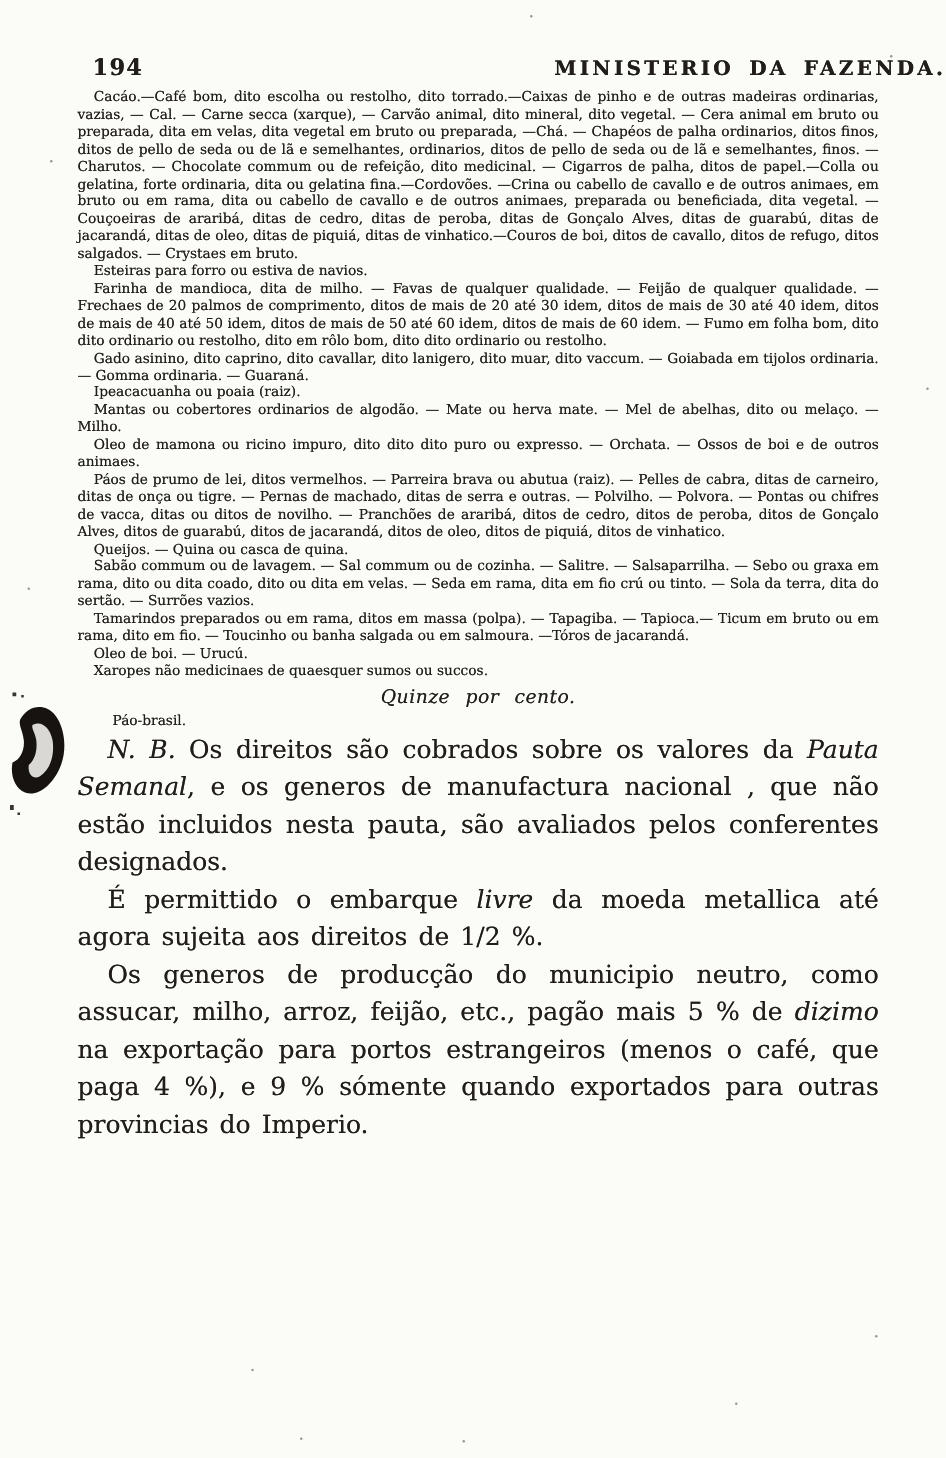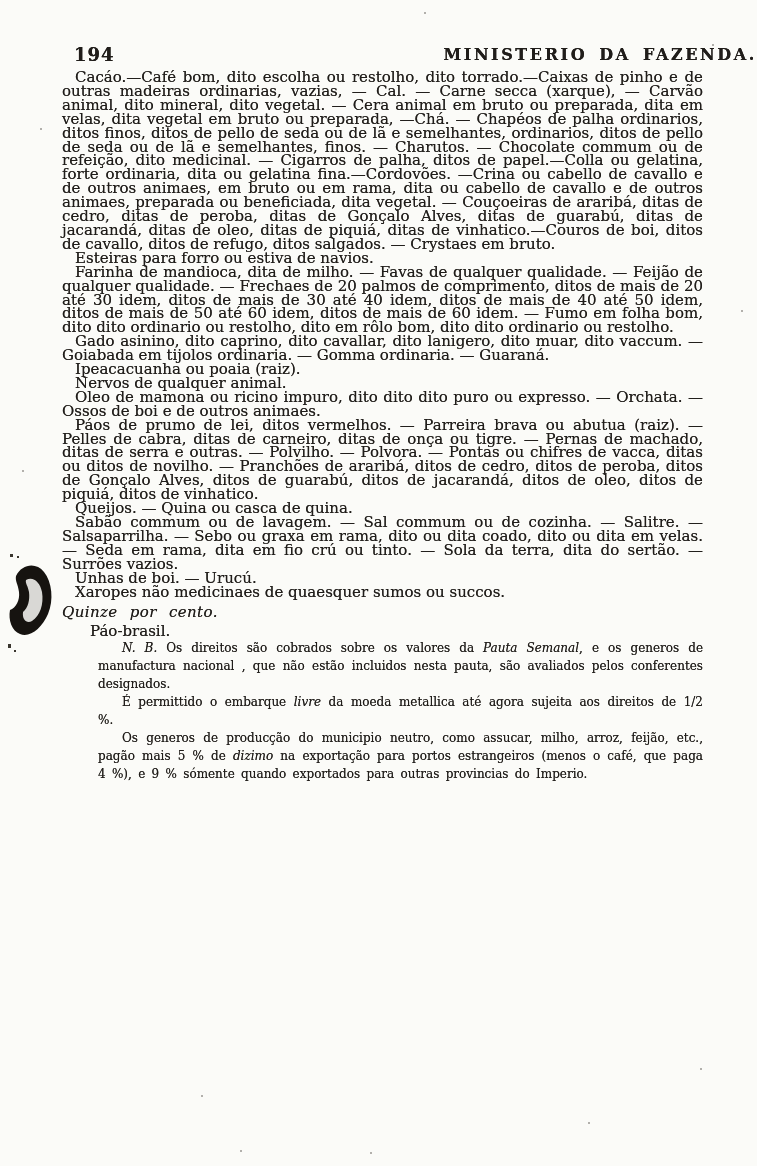--- a/index.html
+++ b/index.html
@@ -22,34 +22,34 @@
   .page-title {
     position:absolute; left:0; width:757px; top:3px;
     text-align:right; font-weight:bold; font-size:16px;
     letter-spacing:2.6px; word-spacing:4px;
     text-shadow:0 0 0.5px currentColor;
   }
   
   .text-block { position:absolute; top:71px; left:62px; width:641px; }
   p.para {
     margin:0; text-align:justify;
-    font-size:15px; line-height:13.9px;
+    font-size:11px; line-height:13.9px;
     text-indent:13px;
     text-shadow:0 0 0.35px rgba(32,29,26,0.75);
   }
   p.para.flush { text-indent:0;margin-left:28px; }
   p.para.heading {
-    text-align:left; text-indent:0;
+    text-align:center; text-indent:0;
     font-size:15px; line-height:19px;
     margin:4px 0 3px 0;
     word-spacing:7px; letter-spacing:0.4px;
   }
   p.para.large {
-    font-size:12px; line-height:18px;
-    text-indent:24px; word-spacing:2.5px;margin-left:36px;
+    font-size:20px; line-height:30px;
+    text-indent:24px; word-spacing:2.5px;
   }
   .it { font-style:italic; }
   
   .ink-blot { position:absolute; left:2px; top:552px; width:54px; height:104px; }
   
   .speck {
     position:absolute; background:#4a463f; border-radius:50%;
     width:2px; height:2px; opacity:0.55;
   }
 </style>
@@ -62,26 +62,27 @@
     <span class="page-number">194</span>
     <span class="page-title">MINISTERIO DA FAZENDA.</span>
   </div>
 
   <div class="text-block">
       <p class="para small"><span>Cacáo.—Café bom, dito escolha ou restolho, dito torrado.—Caixas de pinho e de outras madeiras ordinarias, vazias, — Cal. — Carne secca (xarque), — Carvão animal, dito mineral, dito vegetal. — Cera animal em bruto ou preparada, dita em velas, dita vegetal em bruto ou preparada, —Chá. — Chapéos de palha ordinarios, ditos finos, ditos de pello de seda ou de lã e semelhantes, ordinarios, ditos de pello de seda ou de lã e semelhantes, finos. — Charutos. — Chocolate commum ou de refeição, dito medicinal. — Cigarros de palha, ditos de papel.—Colla ou gelatina, forte ordinaria, dita ou gelatina fina.—Cordovões. —Crina ou cabello de cavallo e de outros animaes, em bruto ou em rama, dita ou cabello de cavallo e de outros animaes, preparada ou beneficiada, dita vegetal. — Couçoeiras de araribá, ditas de cedro, ditas de peroba, ditas de Gonçalo Alves, ditas de guarabú, ditas de jacarandá, ditas de oleo, ditas de piquiá, ditas de vinhatico.—Couros de boi, ditos de cavallo, ditos de refugo, ditos salgados. — Crystaes em bruto.</span></p>
       <p class="para small"><span>Esteiras para forro ou estiva de navios.</span></p>
       <p class="para small"><span>Farinha de mandioca, dita de milho. — Favas de qualquer qualidade. — Feijão de qualquer qualidade. — Frechaes de 20 palmos de comprimento, ditos de mais de 20 até 30 idem, ditos de mais de 30 até 40 idem, ditos de mais de 40 até 50 idem, ditos de mais de 50 até 60 idem, ditos de mais de 60 idem. — Fumo em folha bom, dito dito ordinario ou restolho, dito em rôlo bom, dito dito ordinario ou restolho.</span></p>
       <p class="para small"><span>Gado asinino, dito caprino, dito cavallar, dito lanigero, dito muar, dito vaccum. — Goiabada em tijolos ordinaria. — Gomma ordinaria. — Guaraná.</span></p>
       <p class="para small"><span>Ipeacacuanha ou poaia (raiz).</span></p>
-      <p class="para small"><span>Nervos de qualquer animal.</span></p>
+      <p class="para small"><span>Mantas ou cobertores ordinarios de algodão. — Mate ou herva mate. — Mel de abelhas, dito ou melaço. — Milho.</span></p>
       <p class="para small"><span>Oleo de mamona ou ricino impuro, dito dito dito puro ou expresso. — Orchata. — Ossos de boi e de outros animaes.</span></p>
       <p class="para small"><span>Páos de prumo de lei, ditos vermelhos. — Parreira brava ou abutua (raiz). — Pelles de cabra, ditas de carneiro, ditas de onça ou tigre. — Pernas de machado, ditas de serra e outras. — Polvilho. — Polvora. — Pontas ou chifres de vacca, ditas ou ditos de novilho. — Pranchões de araribá, ditos de cedro, ditos de peroba, ditos de Gonçalo Alves, ditos de guarabú, ditos de jacarandá, ditos de oleo, ditos de piquiá, ditos de vinhatico.</span></p>
       <p class="para small"><span>Queijos. — Quina ou casca de quina.</span></p>
       <p class="para small"><span>Sabão commum ou de lavagem. — Sal commum ou de cozinha. — Salitre. — Salsaparrilha. — Sebo ou graxa em rama, dito ou dita coado, dito ou dita em velas. — Seda em rama, dita em fio crú ou tinto. — Sola da terra, dita do sertão. — Surrões vazios.</span></p>
-      <p class="para small"><span>Unhas de boi. — Urucú.</span></p>
+      <p class="para small"><span>Tamarindos preparados ou em rama, ditos em massa (polpa). — Tapagiba. — Tapioca.— Ticum em bruto ou em rama, dito em fio. — Toucinho ou banha salgada ou em salmoura. —Tóros de jacarandá.</span></p>
+      <p class="para small"><span>Oleo de boi. — Urucú.</span></p>
       <p class="para small"><span>Xaropes não medicinaes de quaesquer sumos ou succos.</span></p>
       <p class="para heading"><span class="it">Quinze por cento.</span></p>
       <p class="para small flush"><span>Páo-brasil.</span></p>
       <p class="para large"><span class="it">N. B.</span><span> Os direitos são cobrados sobre os valores da </span><span class="it">Pauta Semanal</span><span>, e os generos de manufactura nacional , que não estão incluidos nesta pauta, são avaliados pelos conferentes designados.</span></p>
       <p class="para large"><span>É permittido o embarque </span><span class="it">livre</span><span> da moeda metallica até agora sujeita aos direitos de 1/2 %.</span></p>
       <p class="para large"><span>Os generos de producção do municipio neutro, como assucar, milho, arroz, feijão, etc., pagão mais 5 % de </span><span class="it">dizimo</span><span> na exportação para portos estrangeiros (menos o café, que paga 4 %), e 9 % sómente quando exportados para outras provincias do Imperio.</span></p>
     </div>
 
   <svg class="ink-blot" viewBox="0 0 54 104" xmlns="http://www.w3.org/2000/svg">
     <path fill="#161310" d="M14,24 C20,12 34,10 42,20 C50,30 52,48 46,62 C40,76 28,86 18,82 C10,79 6,68 8,58 C14,56 18,48 17,40 C16,32 13,29 14,24 Z"></path>

